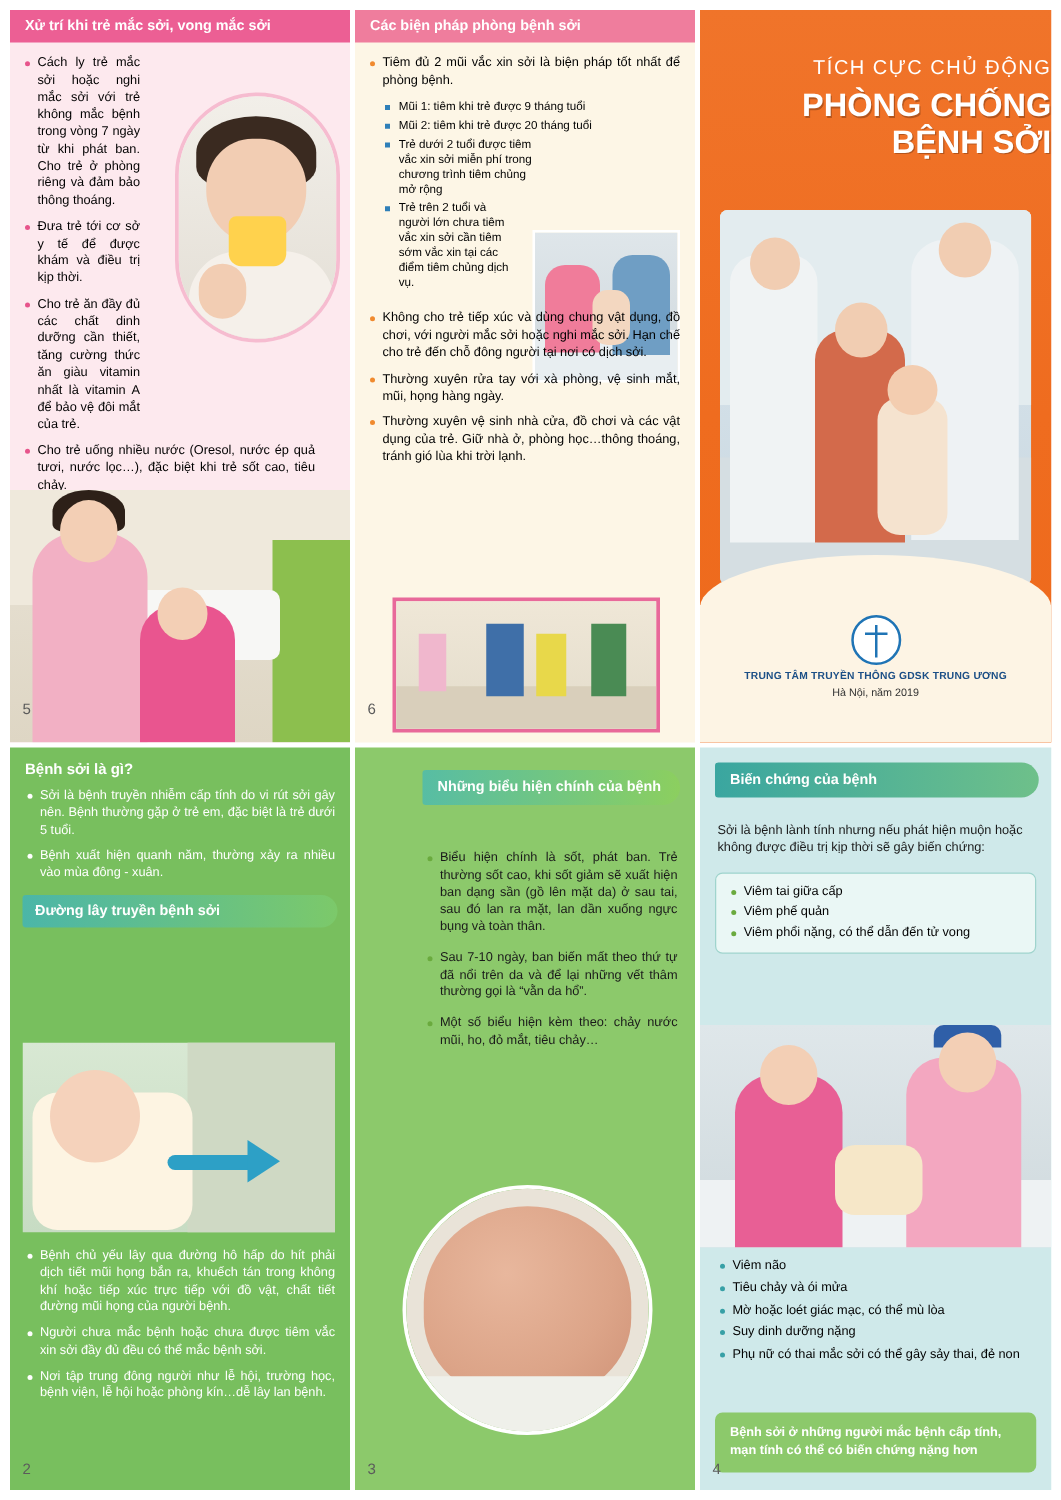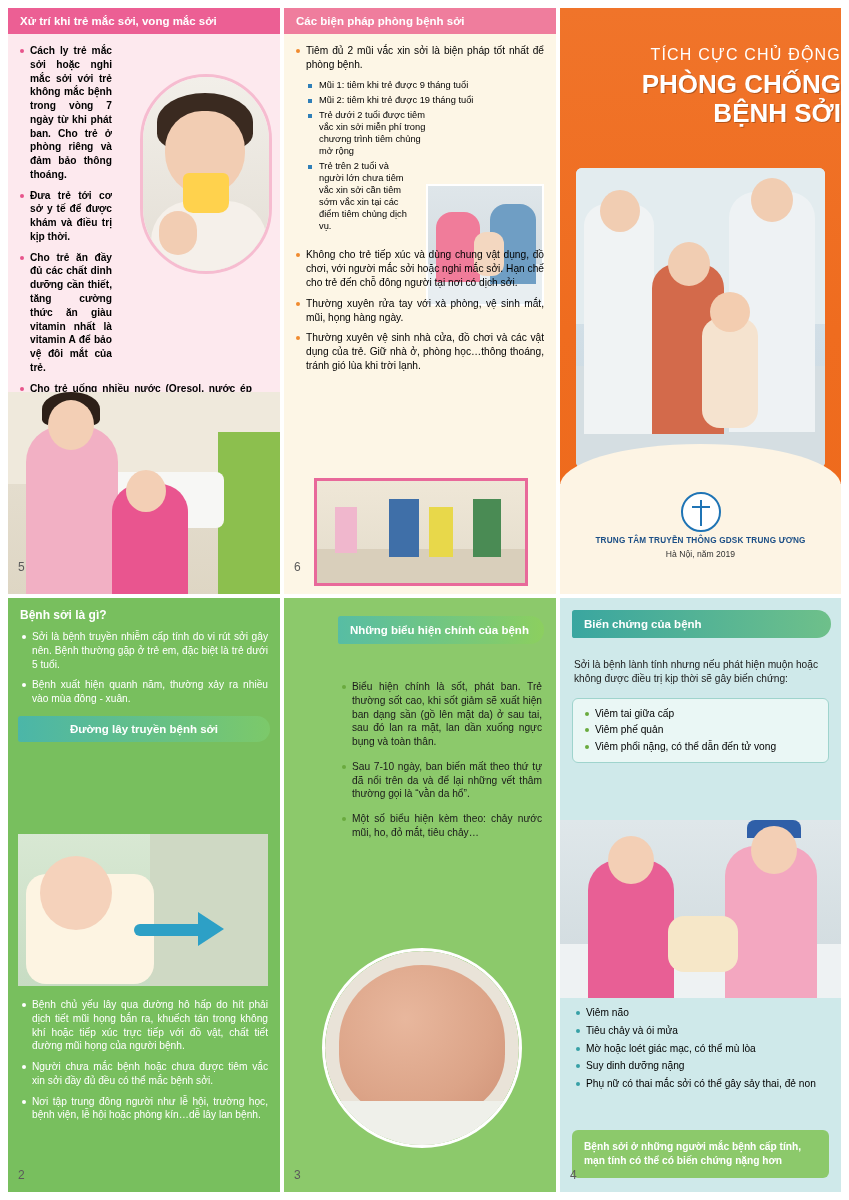--- a/index.html
+++ b/index.html
@@ -36,21 +36,21 @@
 
   .pagenum { position:absolute; font-size:12px; color:#5b5b5b; }
 
   
   .photo { position:absolute; overflow:hidden; }
   .ph-inner { position:absolute; inset:0; }
 
   
   #p5 { left:8px; top:8px; width:272px; height:586px; background:#fde9ee; }
   #p5 .hdr { background:#ec5f94; }
-  #p5 .content { padding:10px 28px 6px 10px;font-weight:bold; }
+  #p5 .content { padding:10px 28px 6px 10px; }
 
   
   #p6 { left:284px; top:8px; width:272px; height:586px; background:#fdf6e6; }
   #p6 .hdr { background:#ef7d9d; }
   #p6 .content { padding:10px 12px 6px 10px; }
 
   
   #cover { left:560px; top:8px; width:281px; height:586px;
            background:linear-gradient(180deg,#f0742a 0%,#ef6c1f 55%,#ee6a1c 100%); }
   .cover-title { text-align:right; color:#ffffff; }
@@ -73,21 +73,20 @@
 
   
   #p2 { left:8px; top:598px; width:272px; height:594px; background:#78bf5e; }
   #p2 .hdr2 { color:#fff; font-weight:bold; font-size:12px; padding:10px 12px 4px 12px; }
   #p2 ul.bul > li { color:#ffffff; }
   #p2 ul.bul > li::before { background:#ffffff; }
   .subhdr-green {
     margin:10px 10px 6px 10px; padding:7px 10px; color:#fff; font-weight:bold; font-size:11.5px;
     background:linear-gradient(90deg,#4bb6a8 0%,#7cc96a 100%);
     border-radius:3px 14px 14px 3px;
-    text-align:center;
   }
 
   
   #p3 { left:284px; top:598px; width:272px; height:594px; background:#8cc96b;padding-left:44px; }
   .hdr-pill-green {
     margin:18px 12px 10px 10px; padding:8px 12px; color:#fff; font-weight:bold; font-size:11.5px;
     background:linear-gradient(90deg,#57bda4 0%,#8ccf5f 100%);
     border-radius:3px 16px 16px 3px;
   }
   #p3 ul.bul > li { color:#1a1a1a; }
@@ -265,21 +264,21 @@
         <div class="c"></div>
       </div>
     </div>
 
     <div class="content">
       <ul class="bul orange">
         <li>Tiêm đủ 2 mũi vắc xin sởi là biện pháp tốt nhất để phòng bệnh.</li>
       </ul>
       <ul class="sub">
         <li>Mũi 1: tiêm khi trẻ được 9 tháng tuổi</li>
-        <li>Mũi 2: tiêm khi trẻ được 19 tháng tuổi</li>
+        <li>Mũi 2: tiêm khi trẻ được 20 tháng tuổi</li>
         <li style="margin-right:116px">Trẻ dưới 2 tuổi được tiêm vắc xin sởi miễn phí trong chương trình tiêm chủng mở rộng</li>
         <li style="margin-right:128px">Trẻ trên 2 tuổi và người lớn chưa tiêm vắc xin sởi cần tiêm sớm vắc xin tại các điểm tiêm chủng dịch vụ.</li>
       </ul>
       <ul class="bul orange" style="margin-top:16px">
         <li>Không cho trẻ tiếp xúc và dùng chung vật dụng, đồ chơi, với người mắc sởi hoặc nghi mắc sởi. Hạn chế cho trẻ đến chỗ đông người tại nơi có dịch sởi.</li>
         <li>Thường xuyên rửa tay với xà phòng, vệ sinh mắt, mũi, họng hàng ngày.</li>
         <li>Thường xuyên vệ sinh nhà cửa, đồ chơi và các vật dụng của trẻ. Giữ nhà ở, phòng học…thông thoáng, tránh gió lùa khi trời lạnh.</li>
       </ul>
     </div>
 

